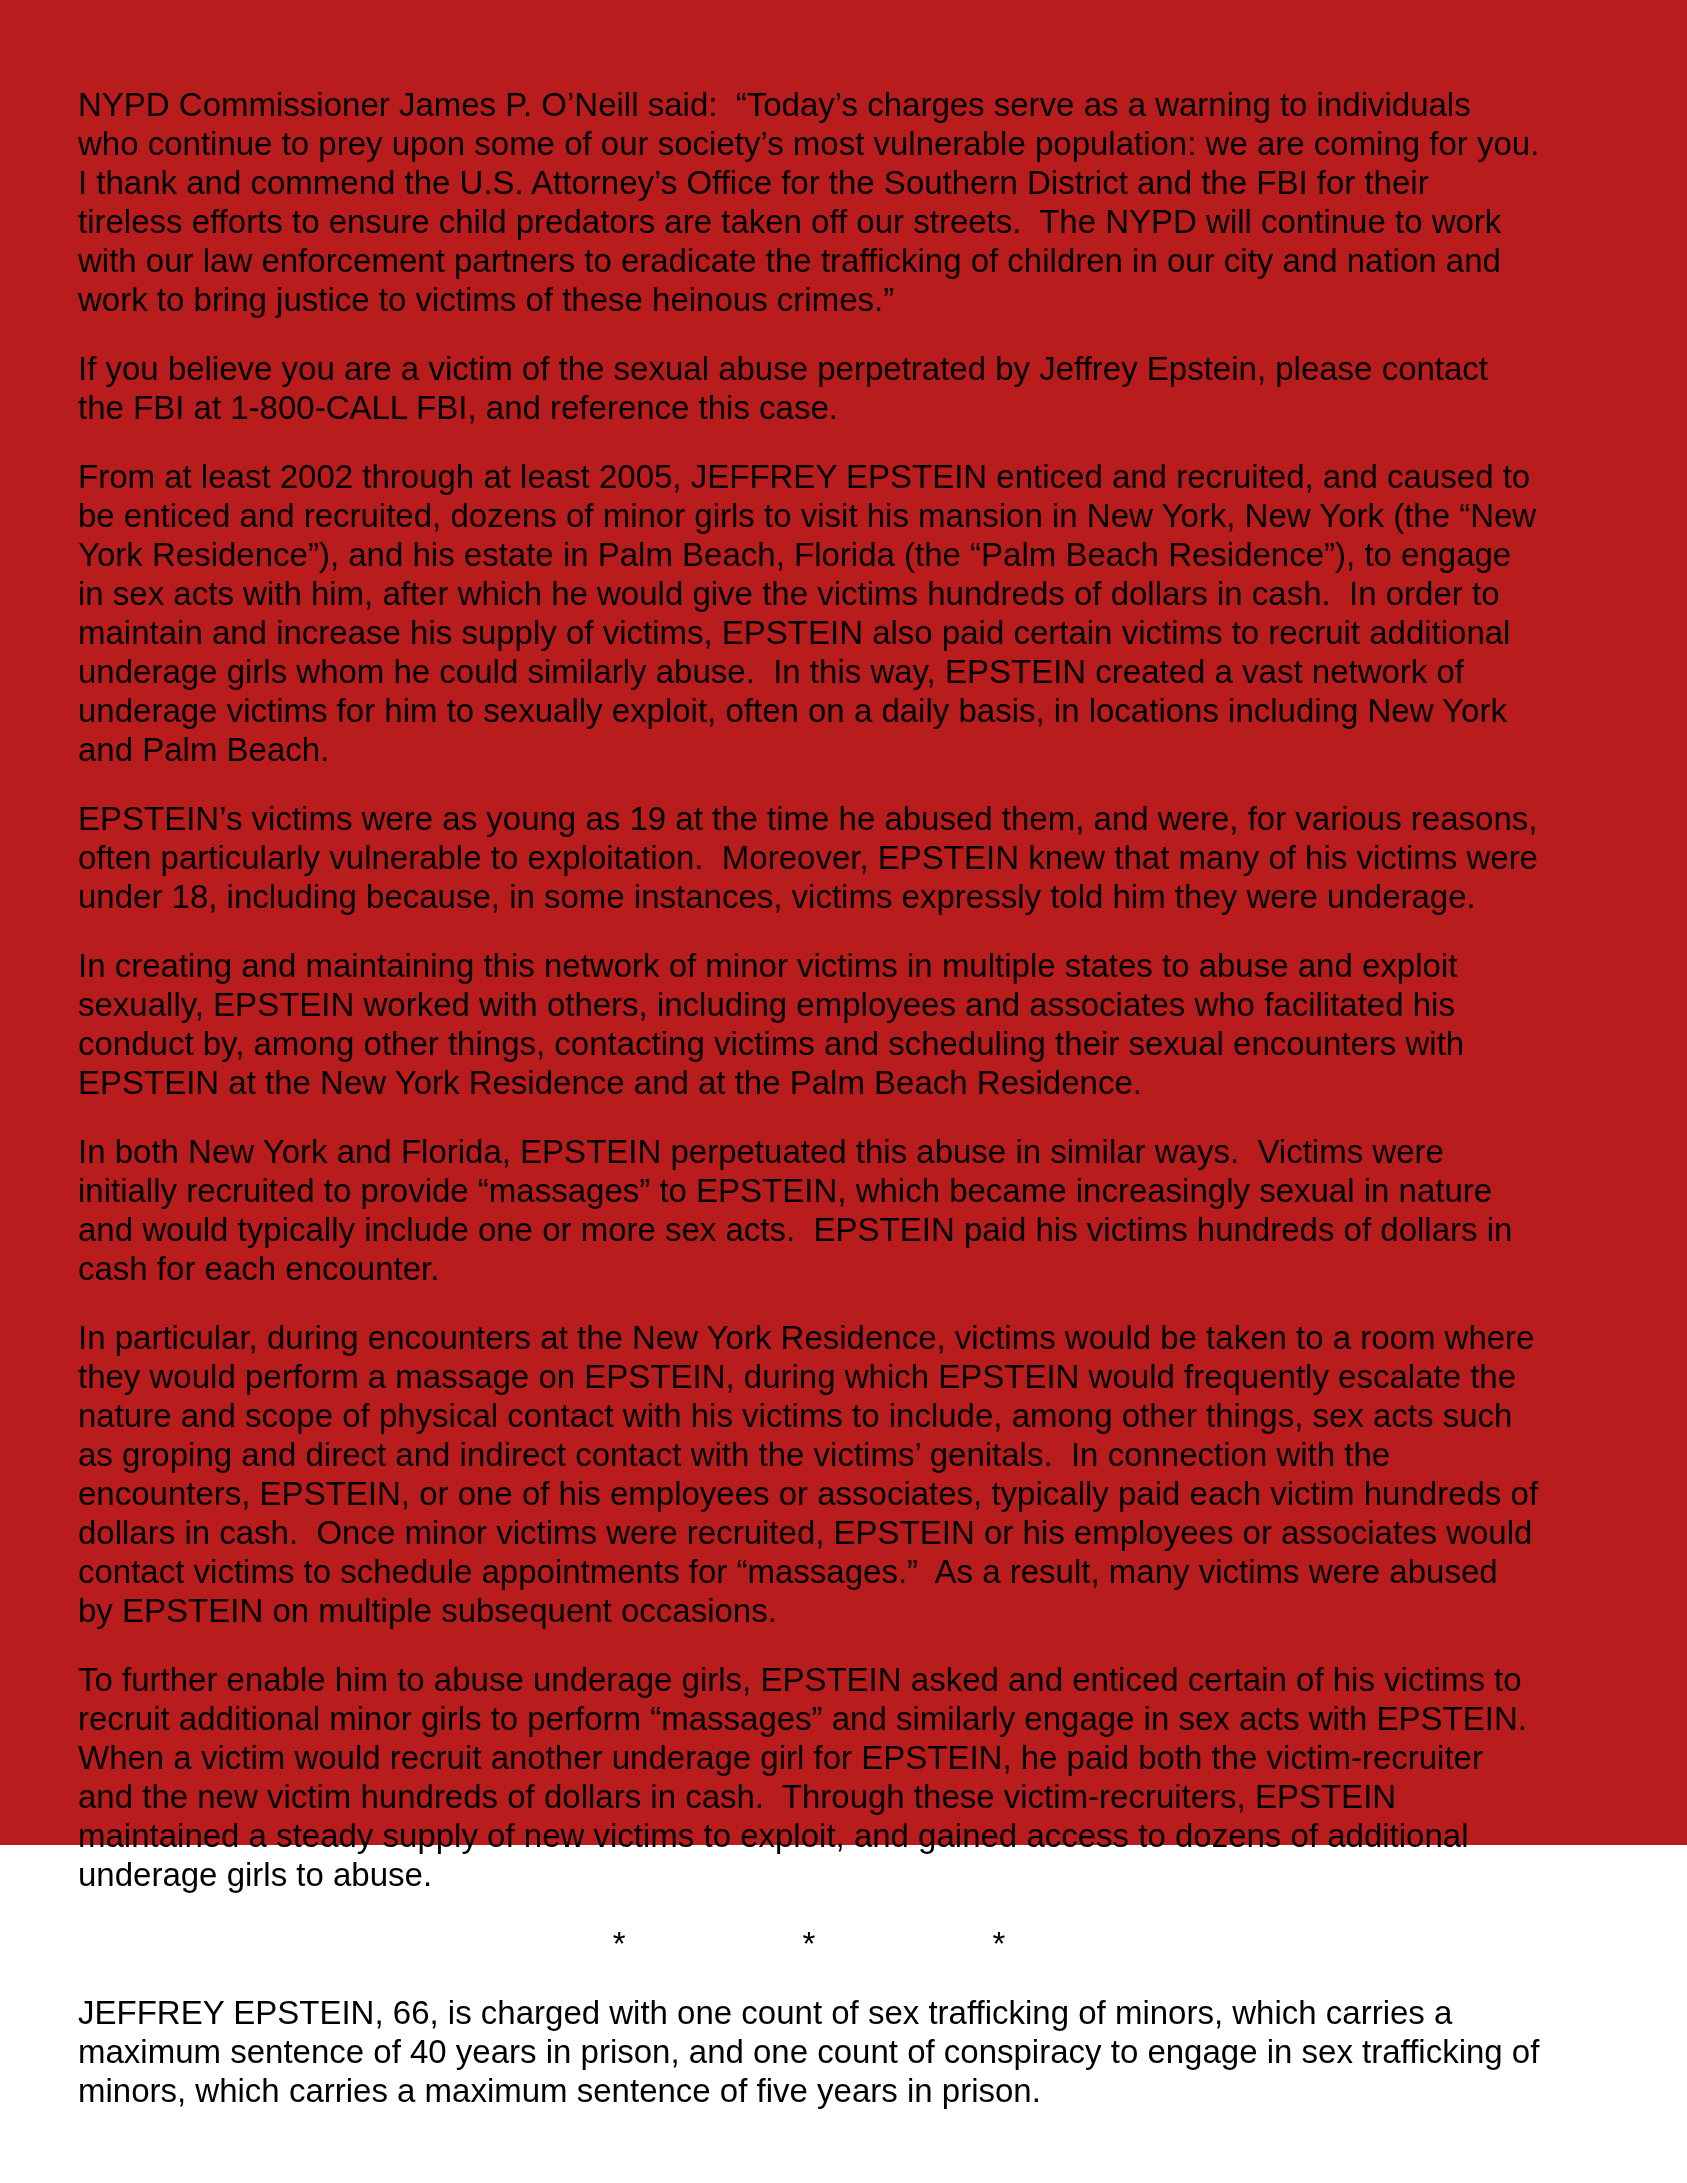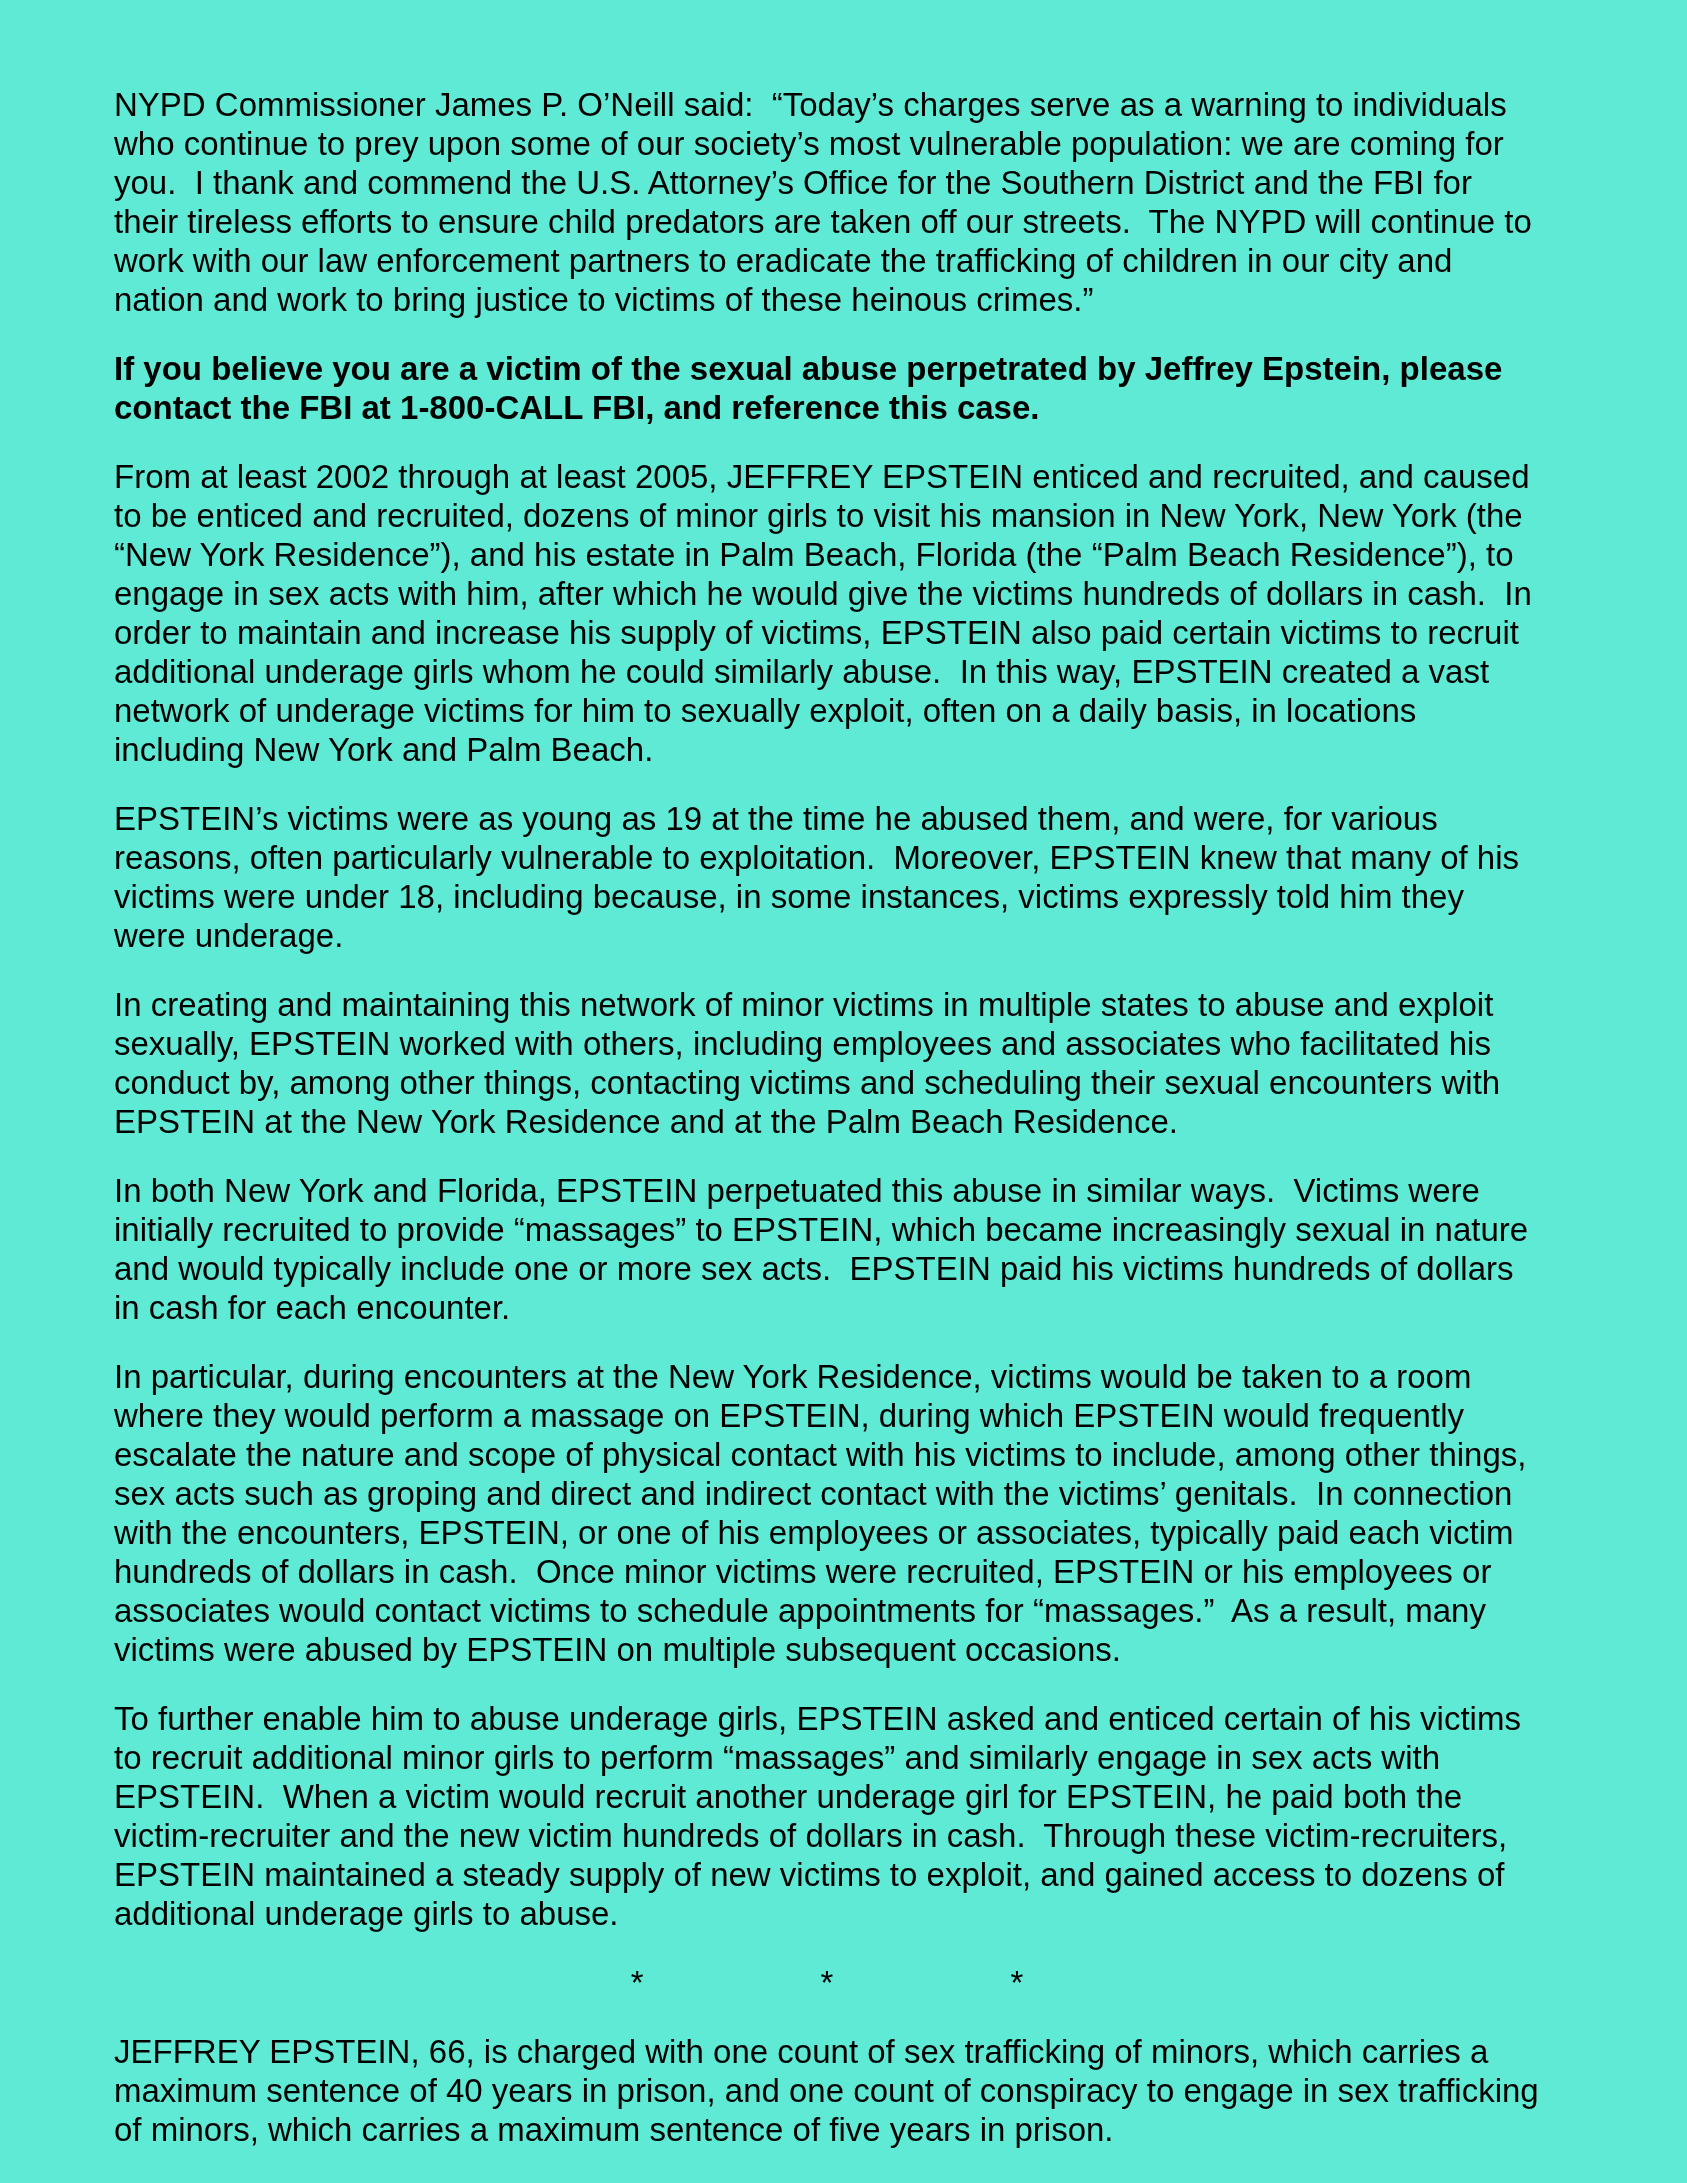--- a/index.html
+++ b/index.html
@@ -10,34 +10,34 @@
   body {
     width: 1687px;
     height: 2183px;
     overflow: hidden;
     font-family: "Liberation Sans", sans-serif;
     color: #000000;
   }
   .page {
     box-sizing: border-box;
     width: 1687px;
-    height: 2183px;
-    padding: 85px 147px 0 114px;
-    background: #5eead4;
+    height: 1845px;
+    padding: 85px 147px 0 78px;
+    background: #b91c1c;
   }
   .para {
     margin: 0 0 30px 0;
     font-size: 33px;
     line-height: 39px;
     white-space: pre-wrap;
     word-spacing: normal;
     color: #000000;
   }
   .para.bold {
-    font-weight: bold;
+    font-weight: normal;
   }
   .footnote-ref {
     text-decoration: underline;
   }
   .separator-line {
     margin: 0 0 30px 0;
     font-size: 33px;
     line-height: 39px;
     display: flex;
     justify-content: center;

